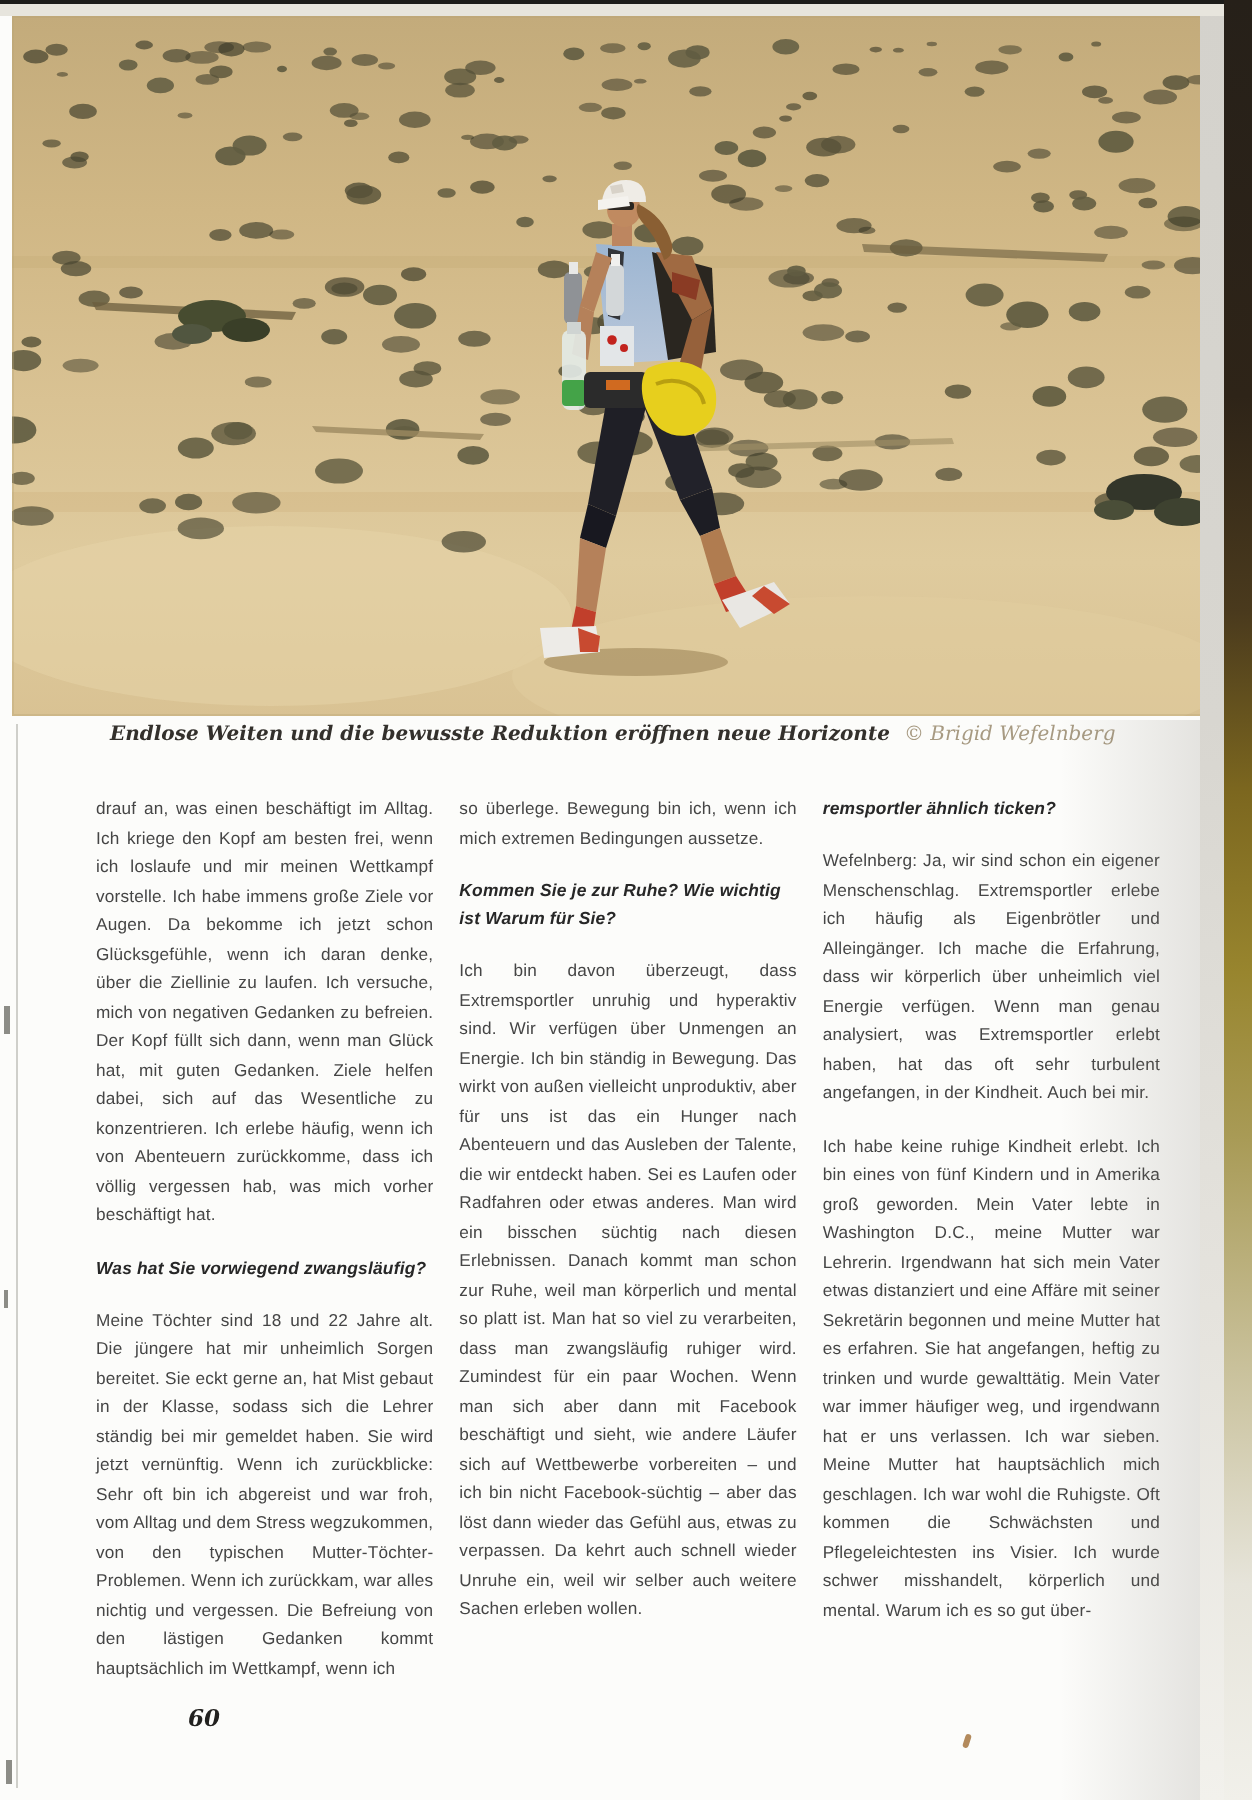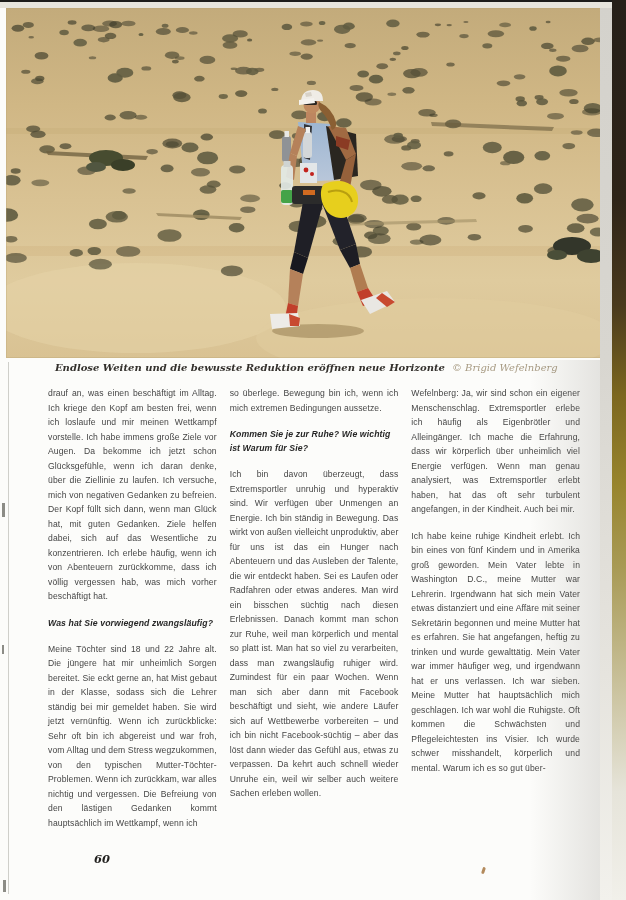--- a/index.html
+++ b/index.html
@@ -21,21 +21,21 @@
         background:linear-gradient(90deg,rgba(120,115,105,0) 0%,rgba(120,115,105,0.18) 100%);}
   
   .photo{position:absolute;left:6px;top:8px;width:596px;height:350px;margin:0;z-index:2;overflow:hidden;}
   .photo svg{display:block;}
   
   .caption-row{position:absolute;left:55px;top:362px;width:545px;z-index:3;
         font-family:"DejaVu Serif","Liberation Serif",serif;font-size:10px;font-style:italic;}
   .caption{font-weight:bold;color:#33302c;}
   .credit{color:#a79a82;margin-left:7px;font-weight:normal;}
   
-  .columns{position:absolute;left:48px;top:386px;width:532px;display:flex;gap:13px;z-index:3;}
+  .columns{position:absolute;left:48px;top:397px;width:532px;display:flex;gap:13px;z-index:3;}
   .col{width:169px;}
   .col p.body{margin:0 0 12px 0;font-size:8.6px;line-height:14.5px;color:#454545;
         text-align:justify;letter-spacing:.1px;}
   .col h3.q{margin:11px 0 12px 0;font-size:8.7px;line-height:14px;color:#272727;
         font-weight:bold;font-style:italic;letter-spacing:.1px;}
   .col h3.q:first-child{margin-top:0;}
   
   .page-number{position:absolute;left:46px;top:852px;z-index:3;
         font-family:"DejaVu Serif","Liberation Serif",serif;font-size:11.5px;
         font-weight:bold;font-style:italic;color:#22211f;margin-left:48px;}
@@ -355,20 +355,21 @@
         <p class="body">drauf an, was einen beschäftigt im Alltag. Ich kriege den Kopf am besten frei, wenn ich loslaufe und mir meinen Wettkampf vorstelle. Ich habe immens große Ziele vor Augen. Da bekomme ich jetzt schon Glücksgefühle, wenn ich daran denke, über die Ziellinie zu laufen. Ich versuche, mich von negativen Gedanken zu befreien. Der Kopf füllt sich dann, wenn man Glück hat, mit guten Gedanken. Ziele helfen dabei, sich auf das Wesentliche zu konzentrieren. Ich erlebe häufig, wenn ich von Abenteuern zurückkomme, dass ich völlig vergessen hab, was mich vorher beschäftigt hat.</p>
         <h3 class="q">Was hat Sie vorwiegend zwangsläufig?</h3>
         <p class="body">Meine Töchter sind 18 und 22 Jahre alt. Die jüngere hat mir unheimlich Sorgen bereitet. Sie eckt gerne an, hat Mist gebaut in der Klasse, sodass sich die Lehrer ständig bei mir gemeldet haben. Sie wird jetzt vernünftig. Wenn ich zurückblicke: Sehr oft bin ich abgereist und war froh, vom Alltag und dem Stress wegzukommen, von den typischen Mutter-Töchter-Problemen. Wenn ich zurückkam, war alles nichtig und vergessen. Die Befreiung von den lästigen Gedanken kommt hauptsächlich im Wettkampf, wenn ich</p>
       </div>
       <div class="col">
         <p class="body">so überlege. Bewegung bin ich, wenn ich mich extremen Bedingungen aussetze.</p>
         <h3 class="q">Kommen Sie je zur Ruhe? Wie wichtig ist Warum für Sie?</h3>
         <p class="body">Ich bin davon überzeugt, dass Extremsportler unruhig und hyperaktiv sind. Wir verfügen über Unmengen an Energie. Ich bin ständig in Bewegung. Das wirkt von außen vielleicht unproduktiv, aber für uns ist das ein Hunger nach Abenteuern und das Ausleben der Talente, die wir entdeckt haben. Sei es Laufen oder Radfahren oder etwas anderes. Man wird ein bisschen süchtig nach diesen Erlebnissen. Danach kommt man schon zur Ruhe, weil man körperlich und mental so platt ist. Man hat so viel zu verarbeiten, dass man zwangsläufig ruhiger wird. Zumindest für ein paar Wochen. Wenn man sich aber dann mit Facebook beschäftigt und sieht, wie andere Läufer sich auf Wettbewerbe vorbereiten – und ich bin nicht Facebook-süchtig – aber das löst dann wieder das Gefühl aus, etwas zu verpassen. Da kehrt auch schnell wieder Unruhe ein, weil wir selber auch weitere Sachen erleben wollen.</p>
       </div>
       <div class="col">
+        <h3 class="q">remsportler ähnlich ticken?</h3>
         <p class="body">Wefelnberg: Ja, wir sind schon ein eigener Menschenschlag. Extremsportler erlebe ich häufig als Eigenbrötler und Alleingänger. Ich mache die Erfahrung, dass wir körperlich über unheimlich viel Energie verfügen. Wenn man genau analysiert, was Extremsportler erlebt haben, hat das oft sehr turbulent angefangen, in der Kindheit. Auch bei mir.</p>
         <p class="body">Ich habe keine ruhige Kindheit erlebt. Ich bin eines von fünf Kindern und in Amerika groß geworden. Mein Vater lebte in Washington D.C., meine Mutter war Lehrerin. Irgendwann hat sich mein Vater etwas distanziert und eine Affäre mit seiner Sekretärin begonnen und meine Mutter hat es erfahren. Sie hat angefangen, heftig zu trinken und wurde gewalttätig. Mein Vater war immer häufiger weg, und irgendwann hat er uns verlassen. Ich war sieben. Meine Mutter hat hauptsächlich mich geschlagen. Ich war wohl die Ruhigste. Oft kommen die Schwächsten und Pflegeleichtesten ins Visier. Ich wurde schwer misshandelt, körperlich und mental. Warum ich es so gut über-</p>
       </div>
     </div>
 
   <div class="page-number">60</div>
 
   <div class="edge-top"></div>
   <div class="edge-top-light"></div>
   <div class="edge-right-margin"></div>

